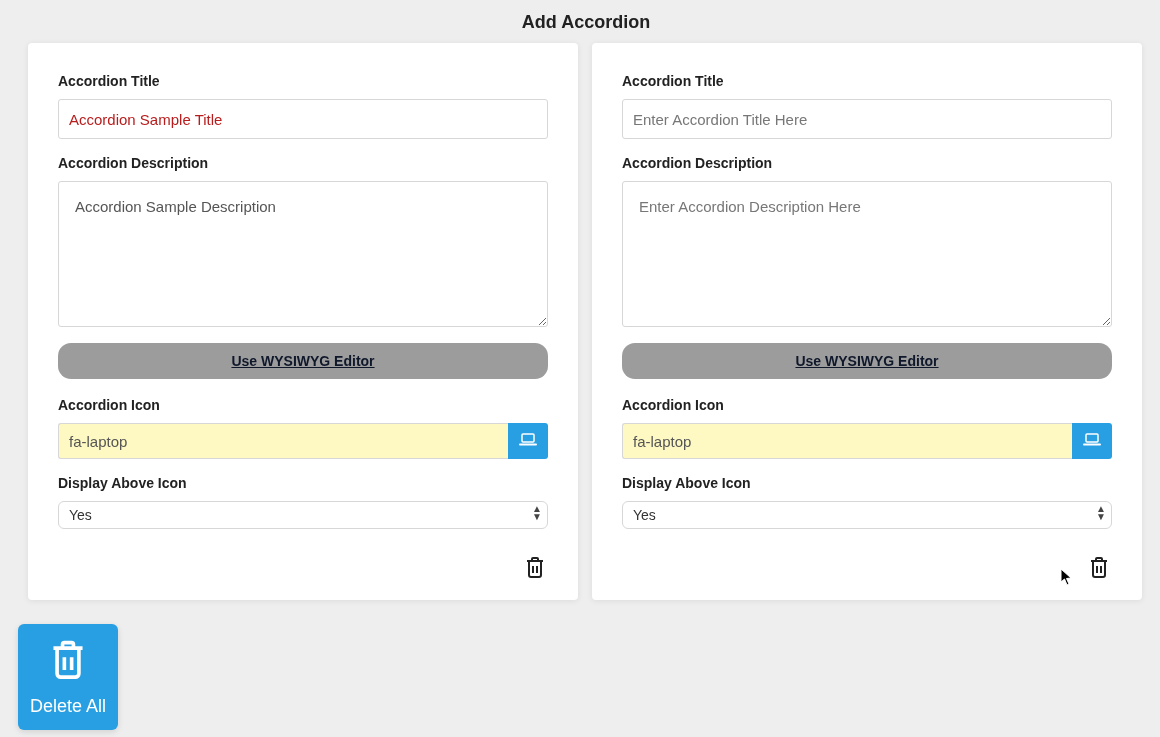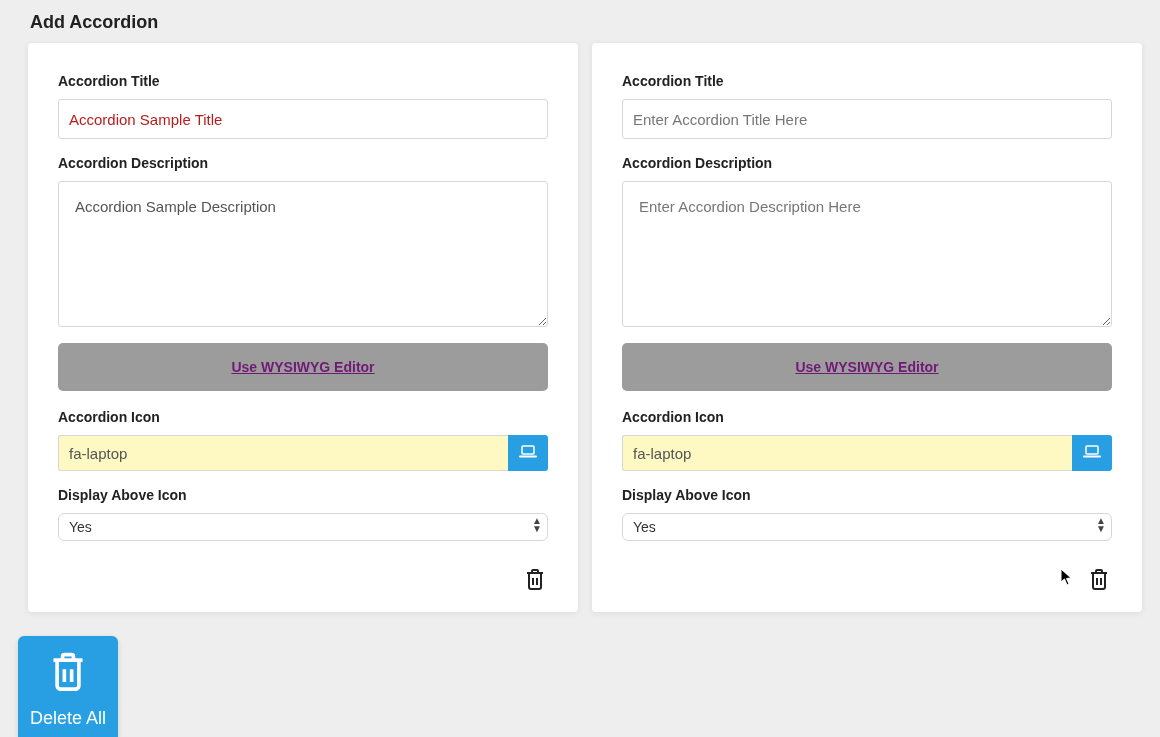--- a/index.html
+++ b/index.html
@@ -9,20 +9,21 @@
     width: 1160px;
     height: 737px;
     overflow: hidden;
     color: #222;
   }
   .page-title {
     font-size: 18px;
     font-weight: 600;
     padding: 12px 18px 10px 30px;
     color: #222;
+    text-align: center;
   }
   .cards-row {
     display: flex;
     gap: 14px;
     padding: 0 18px 0 28px;
   }
   .card {
     background: #fff;
     border-radius: 4px;
     flex: 1;
@@ -58,25 +59,25 @@
     padding: 16px;
     font-size: 15px;
     color: #555;
     font-family: inherit;
     resize: both;
     background: #fff;
   }
   .textarea::placeholder { color: #777; }
   .wysiwyg-btn {
     width: 100%;
-    height: 48px;
+    height: 36px;
     background: #9c9c9c;
-    color: #701a75;
-    border: none;
-    border-radius: 5px;
+    color: #0f172a;
+    border: none;
+    border-radius: 13px;
     font-size: 14px;
     font-weight: 600;
     text-decoration: underline;
     cursor: pointer;
     margin-top: 12px;
     margin-bottom: 18px;
   }
   .icon-row {
     display: flex;
     width: 100%;

